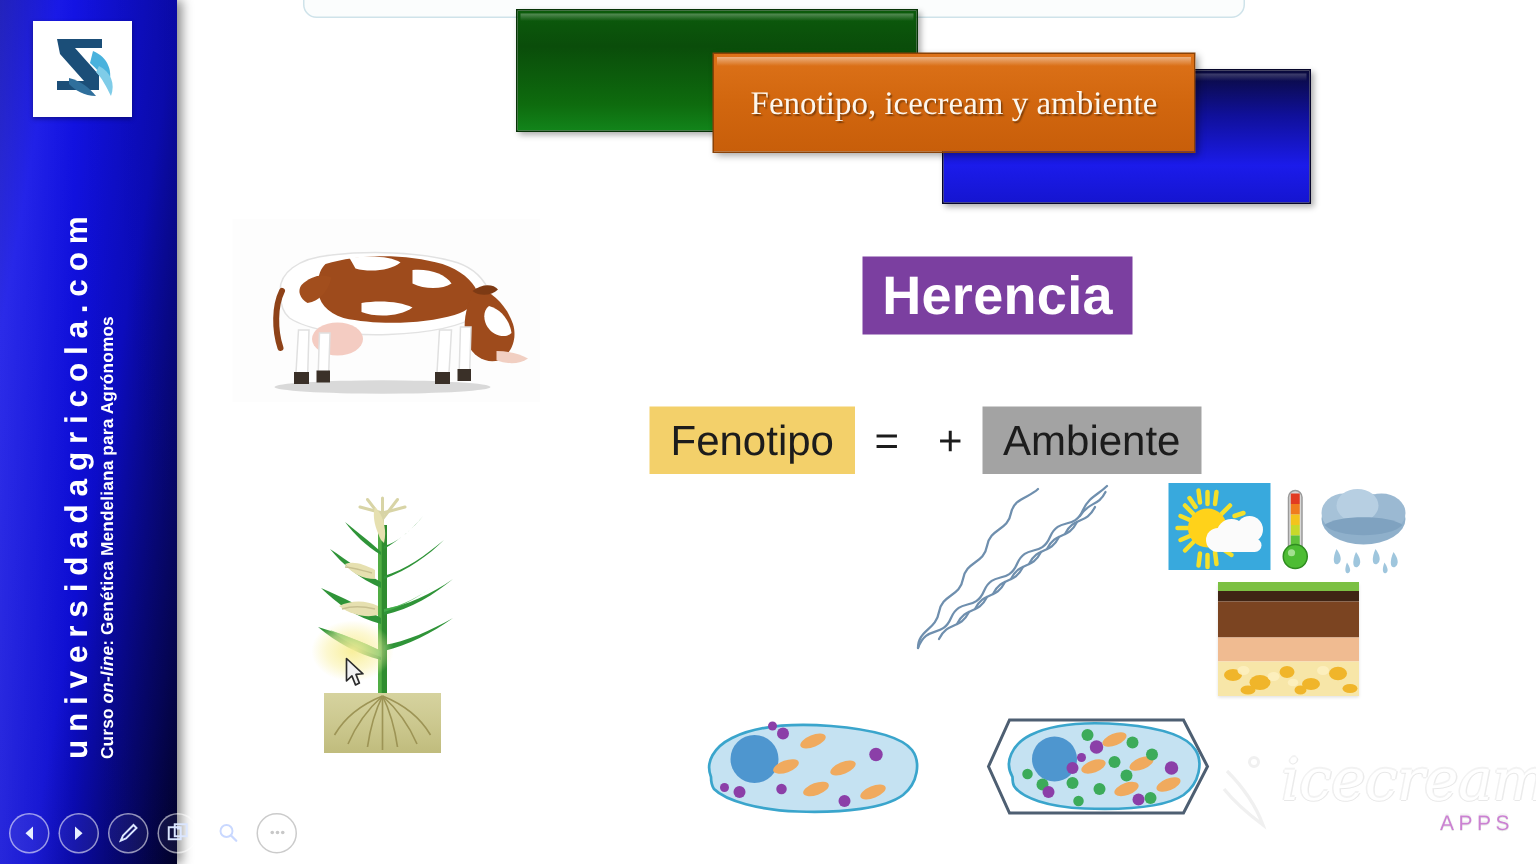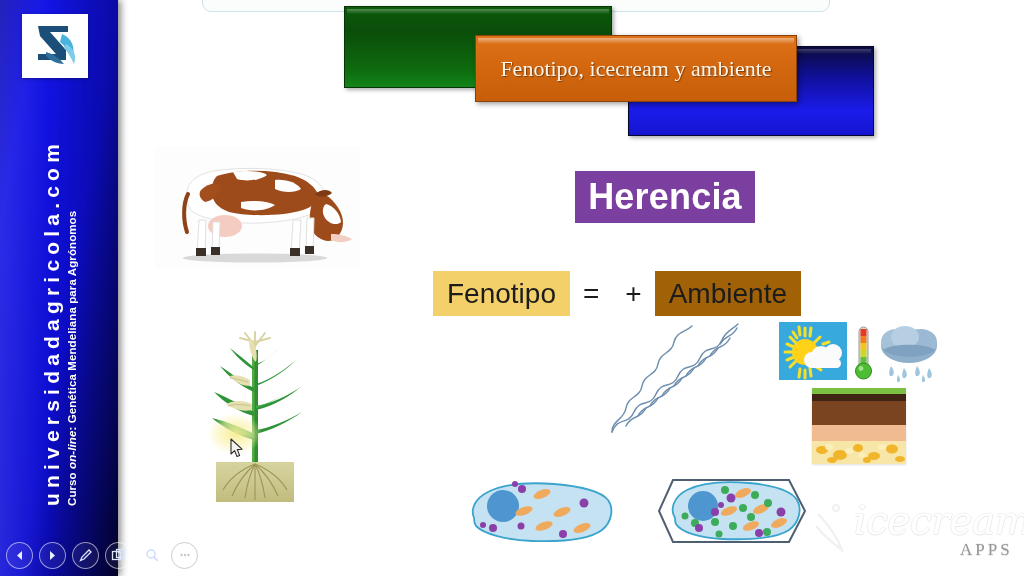--- a/index.html
+++ b/index.html
@@ -66,21 +66,21 @@
     background:#7b3fa0;display:flex;align-items:center;justify-content:center;}
   #herencia-text{color:#ffffff;font-size:36px;font-weight:700;letter-spacing:.2px;}
 
   
   #equation{position:absolute;left:410px;top:271px;height:45px;z-index:10;
     display:flex;align-items:center;gap:0;margin-left:23px;}
   .eq-chip{height:45px;display:flex;align-items:center;justify-content:center;
     padding:0 14px;font-size:28px;color:#1c1c1c;box-sizing:border-box;}
   #chip-fenotipo{background:#f3d06a;}
   #chip-genotipo{background:#7dc264;}
-  #chip-ambiente{background:#a16207;text-align:right;}
+  #chip-ambiente{background:#a3a3a3;text-align:right;}
   .eq-op{font-size:28px;color:#1c1c1c;padding:0 13px;}
 
   
   #dna{position:absolute;left:606px;top:316px;width:140px;height:122px;z-index:9;}
 
   
   #weather{position:absolute;left:779px;top:322px;width:166px;height:62px;z-index:9;}
   #wx-sky{position:absolute;left:0;top:0;width:68px;height:58px;background:#38a9dd;}
 
   
@@ -109,22 +109,22 @@
   #cell-animal{position:absolute;left:466px;top:478px;width:152px;height:68px;z-index:9;}
   #cell-plant{position:absolute;left:655px;top:476px;width:152px;height:70px;z-index:9;}
 
   
   #watermark{position:absolute;left:812px;top:492px;width:206px;height:76px;z-index:20;
     opacity:.55;}
   #wm-text{position:absolute;left:42px;top:6px;font-family:"DejaVu Serif",serif;
     font-style:italic;font-size:39px;color:#ffffff;
     text-shadow:0 1px 0 #d6d6d6, 0 -1px 0 #e9e9e9, 1px 0 0 #dcdcdc, -1px 0 0 #e4e4e4;
     letter-spacing:-.5px;}
-  #wm-sub{position:absolute;left:148px;top:48px;font-size:17px;letter-spacing:3px;
-    color:#404040;text-shadow:0 1px 0 #d2d2d2, 0 -1px 0 #ececec;font-family:Liberation Serif, serif;}
+  #wm-sub{position:absolute;left:148px;top:48px;font-size:14px;letter-spacing:3px;
+    color:#a21caf;text-shadow:0 1px 0 #d2d2d2, 0 -1px 0 #ececec;}
 </style>
 </head>
 <body>
 
 <div id="stage">
 
   <div id="top-outline"></div>
 
   <div id="green-box"></div>
   <div id="blue-box"></div>

